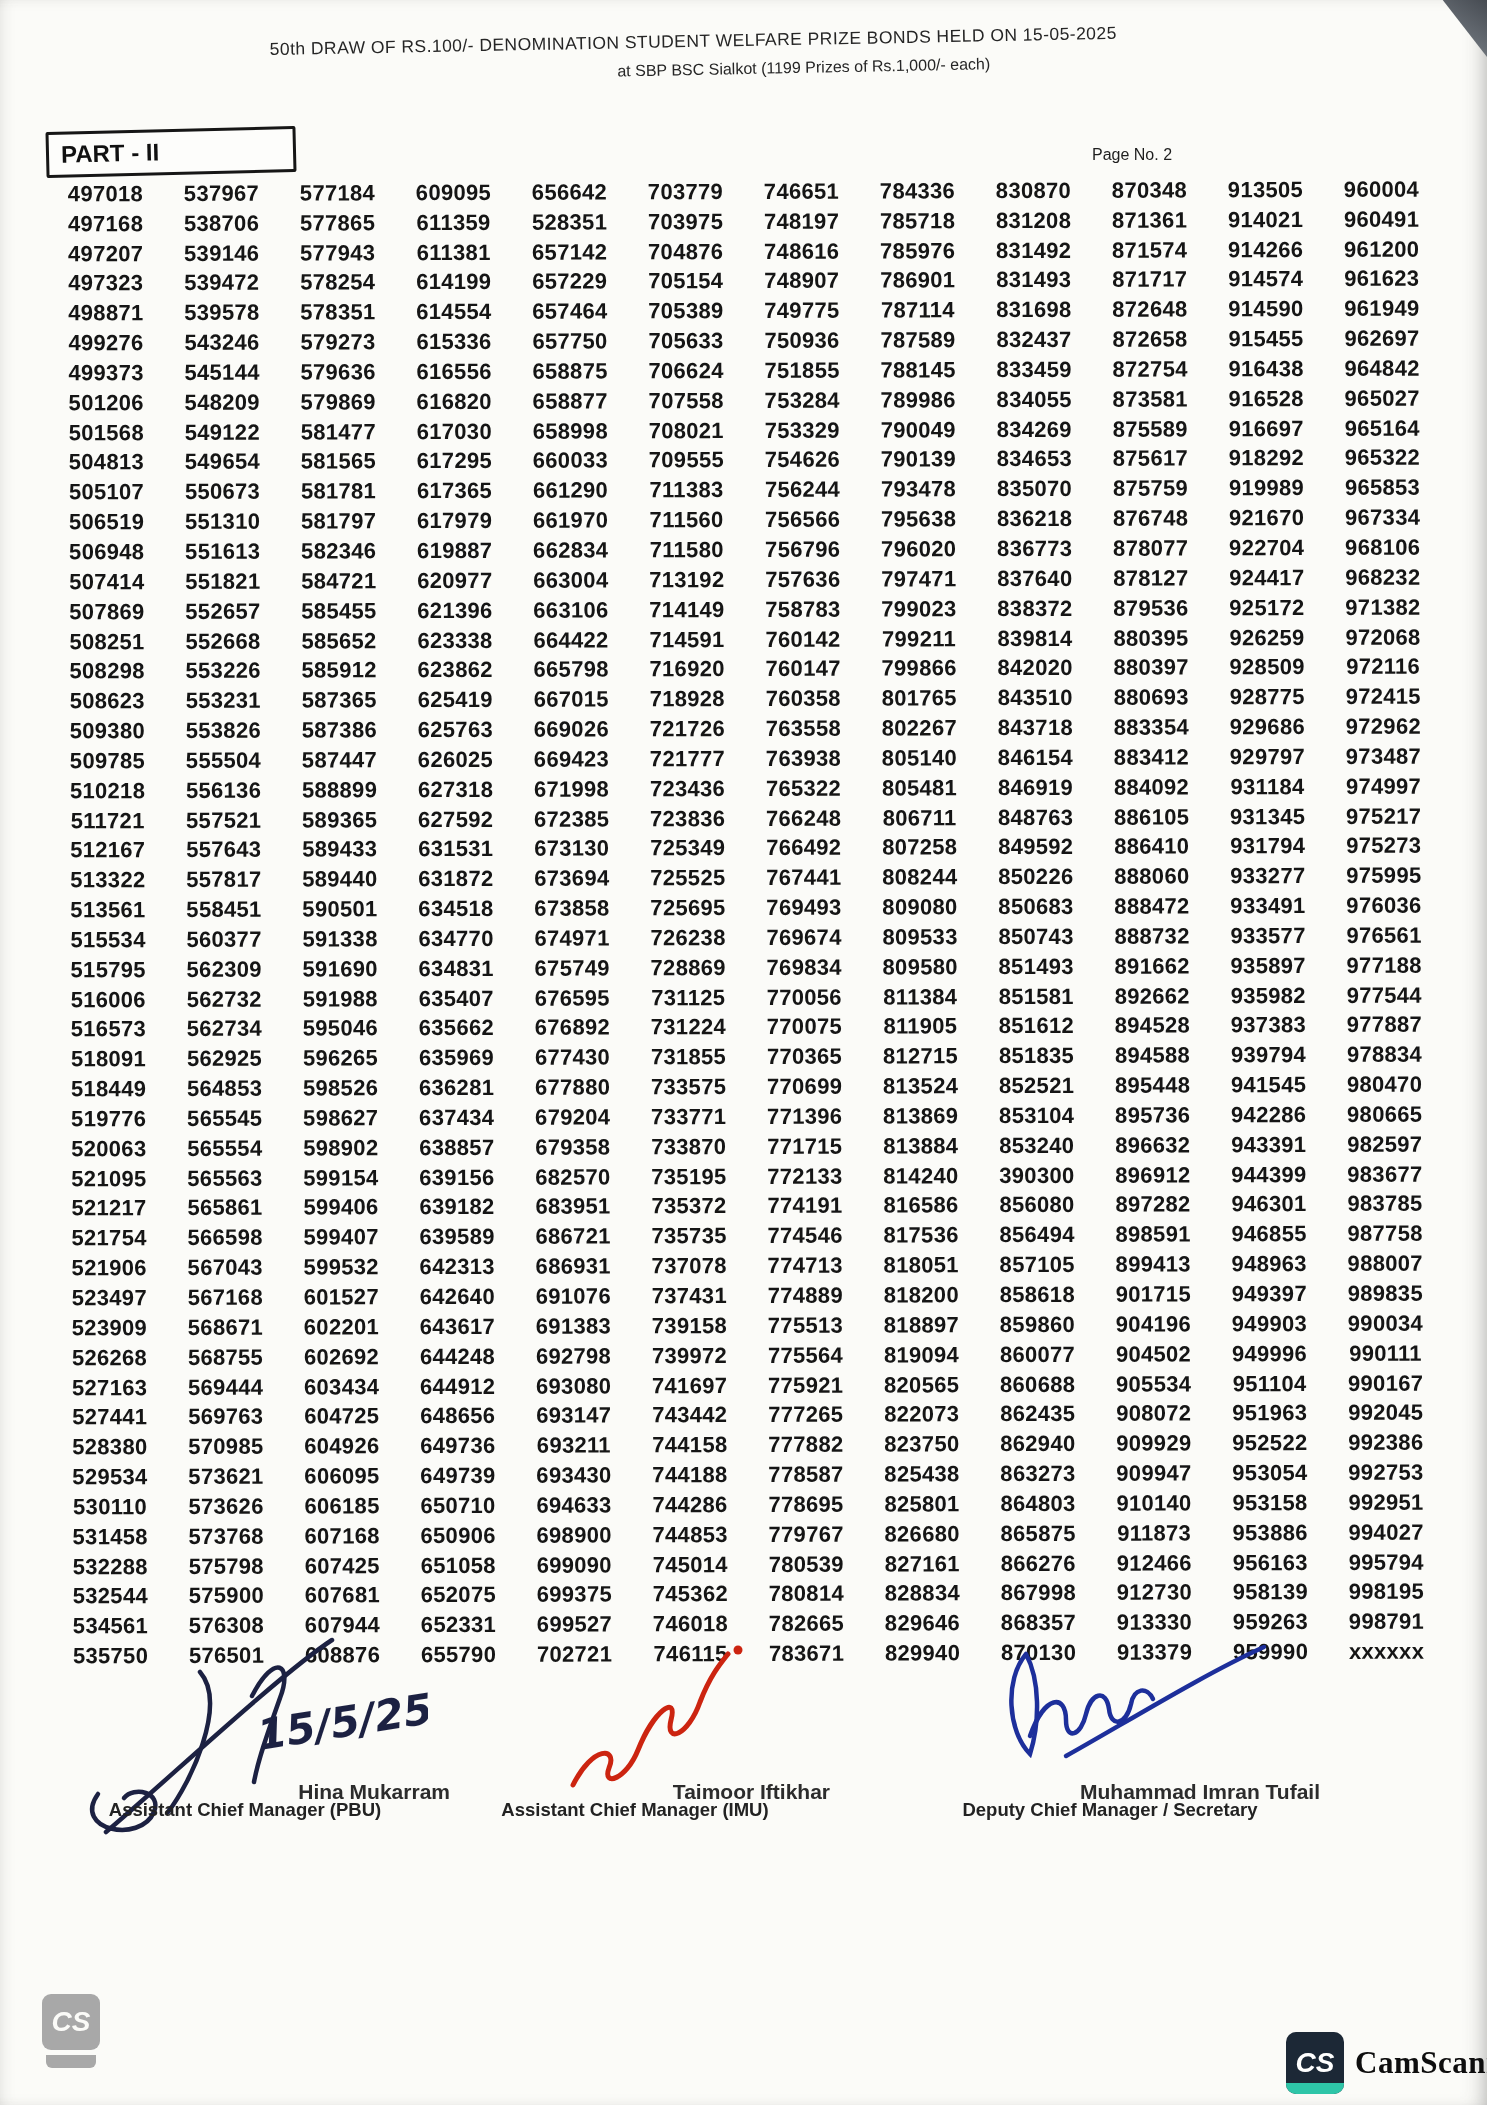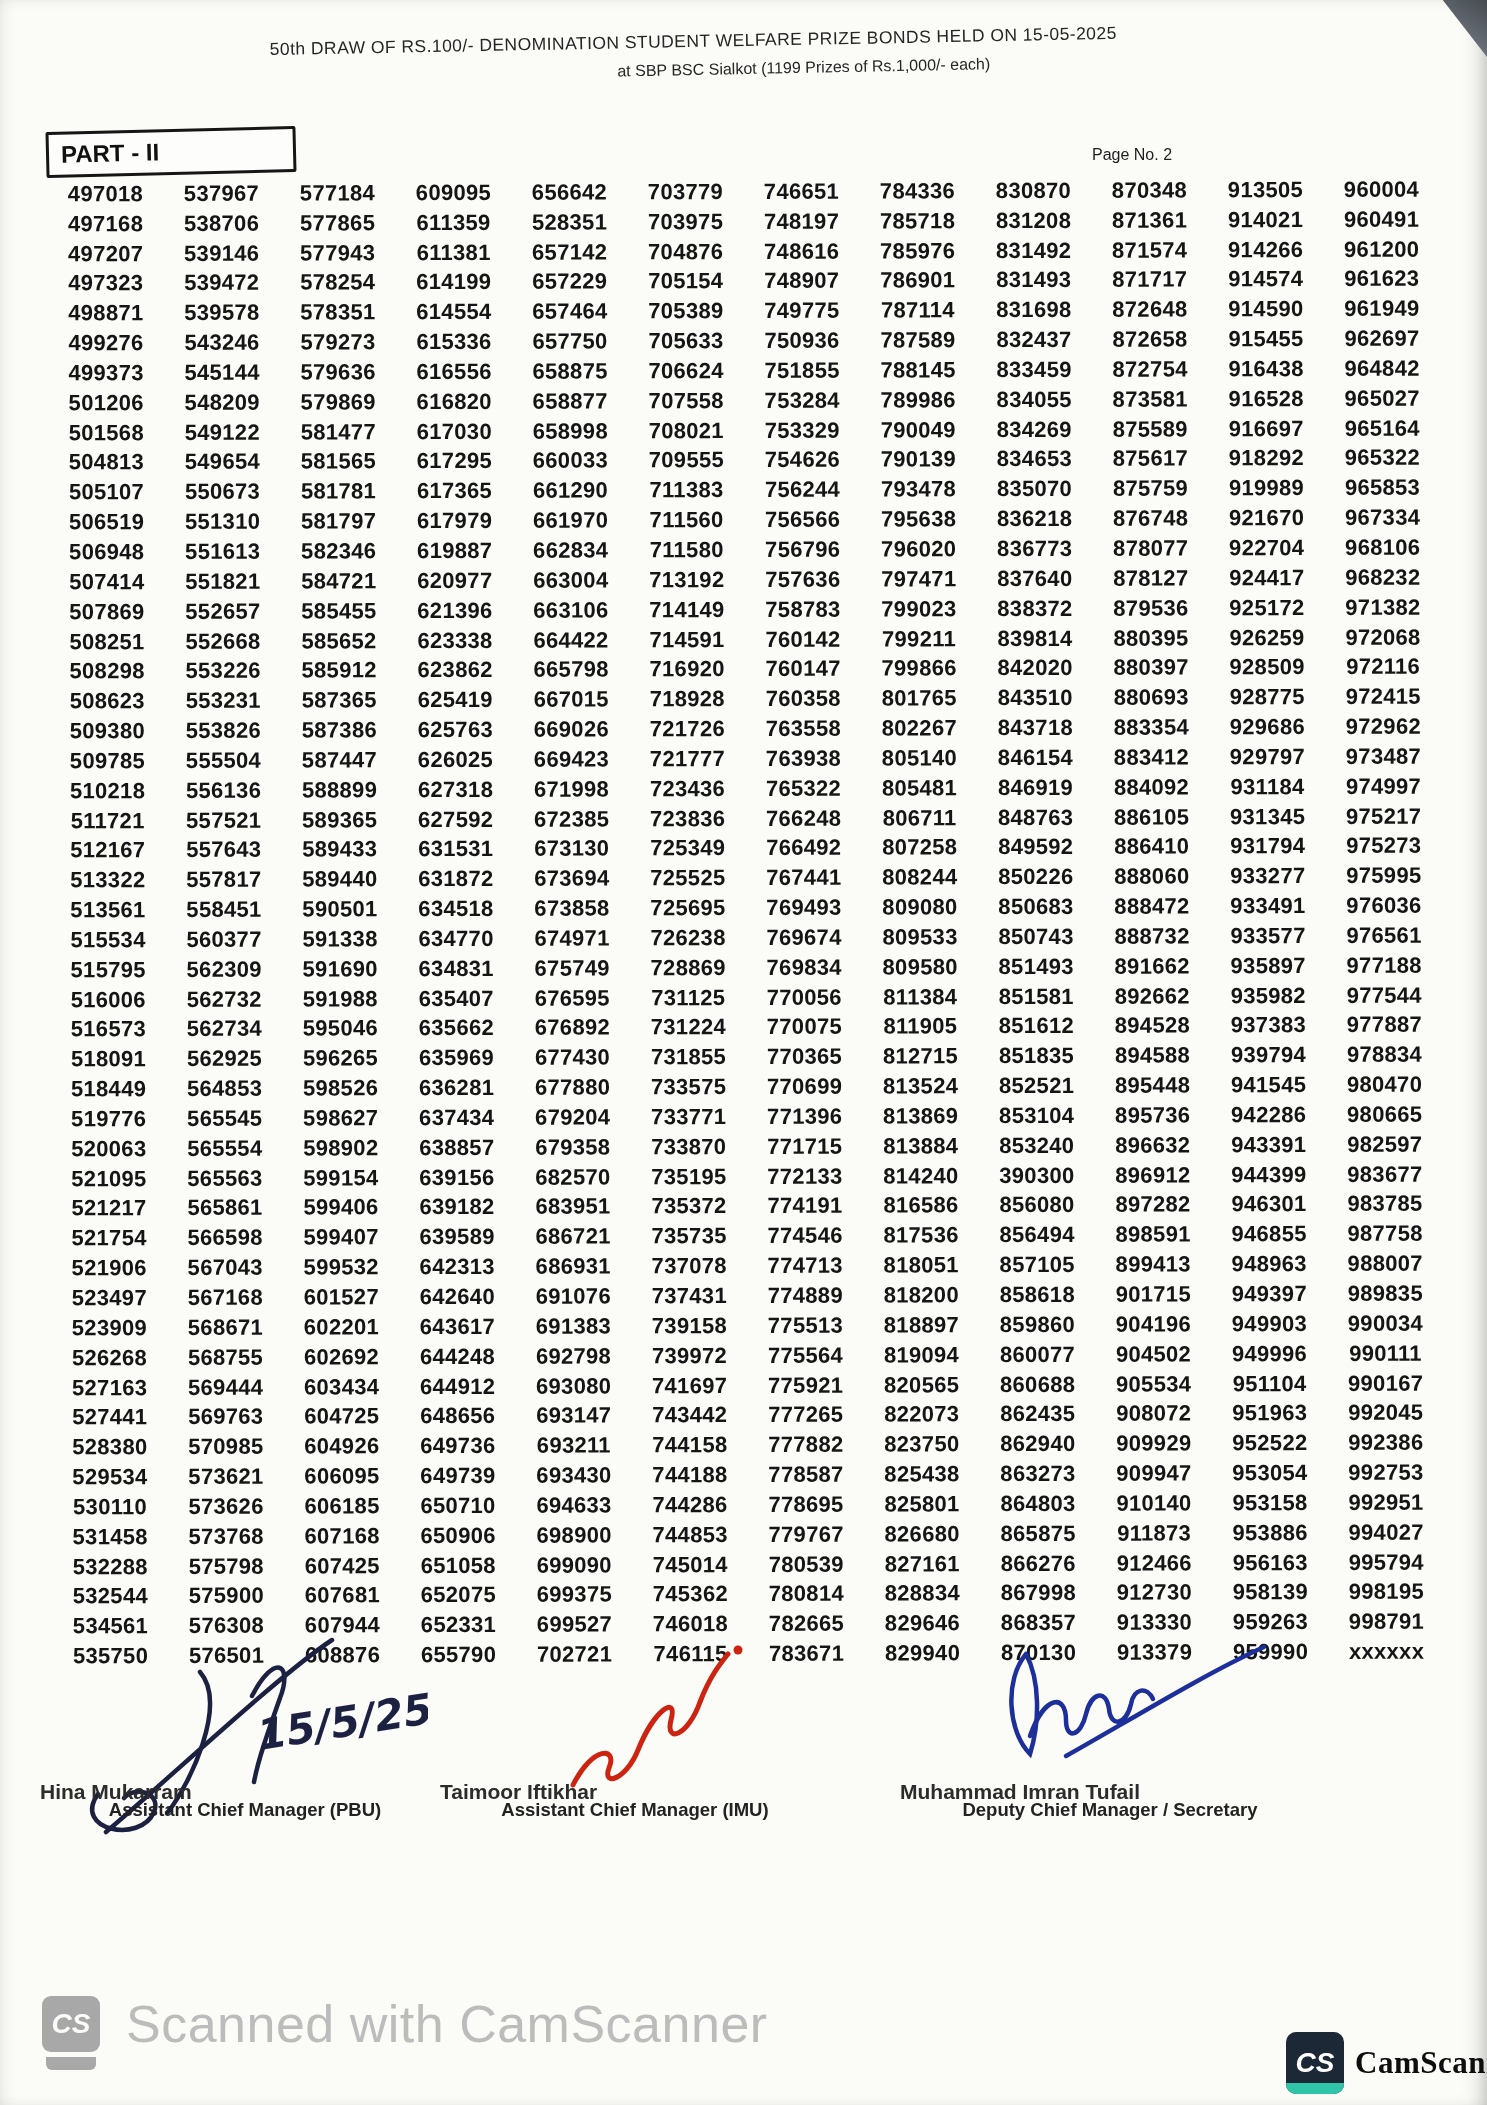--- a/index.html
+++ b/index.html
@@ -16,21 +16,21 @@
   .partbox{position:absolute;left:46px;top:129px;width:232px;height:40px;border:3.5px solid #161616;
         border-radius:2px;display:flex;align-items:center;padding-left:12px;
         font-weight:700;font-size:24px;color:#111;transform:rotate(-1.4deg);background:#fdfdfb;}
   .pageno{position:absolute;left:1092px;top:146px;font-size:16px;color:#1e1e1e;}
   .grid{position:absolute;left:50px;top:177px;width:1392px;height:1492px;display:grid;
         grid-template-columns:repeat(12,1fr);grid-template-rows:repeat(50,1fr);
         grid-auto-flow:column;transform:rotate(-.2deg);}
   .cell{display:flex;align-items:center;justify-content:center;
         font-weight:700;font-size:22px;letter-spacing:.3px;color:#151515;white-space:nowrap;}
   .sig{position:absolute;color:#222;}
-  .sig .name{position:absolute;top:140px;width:100%;text-align:left;font-size:21px;font-weight:700;color:#2c2c2c;}
+  .sig .name{position:absolute;top:140px;width:100%;text-align:right;font-size:21px;font-weight:700;color:#2c2c2c;}
   .sig .title{position:absolute;top:159px;width:100%;text-align:center;font-size:18.5px;font-weight:700;color:#222;}
   .watermark{position:absolute;left:42px;top:1994px;display:flex;align-items:center;gap:26px;}
   .wm-badge{position:relative;width:58px;height:56px;background:#a8a8a8;border-radius:9px;
         display:flex;align-items:center;justify-content:center;
         color:#fbfbf8;font-weight:700;font-size:28px;font-style:italic;}
   .wm-badge::after{content:'';position:absolute;left:4px;right:4px;bottom:-18px;height:13px;
         background:#a8a8a8;border-radius:0 0 6px 6px;}
   .wm-text{font-size:52px;color:#bcbcbc;letter-spacing:.5px;}
   .brand{position:absolute;left:1286px;top:2032px;display:flex;align-items:center;gap:11px;}
   .brand-icon{position:relative;width:58px;height:62px;background:#1c2836;border-radius:10px;overflow:hidden;
@@ -693,21 +693,20 @@
     </svg>
         <div class="name">Muhammad Imran Tufail</div>
         <div class="title">Deputy Chief Manager / Secretary</div>
       </div>
     </div>
 
   <div class="watermark">
     <div class="wm-badge">
       <span>CS</span>
     </div>
-    <div class="wm-text">Scanned with CamScanner</div>
   </div>
 
   <div class="brand">
     <div class="brand-icon">
       <span>CS</span>
     </div>
     <div class="brand-text">CamScanner</div>
   </div>
 
 </div>

